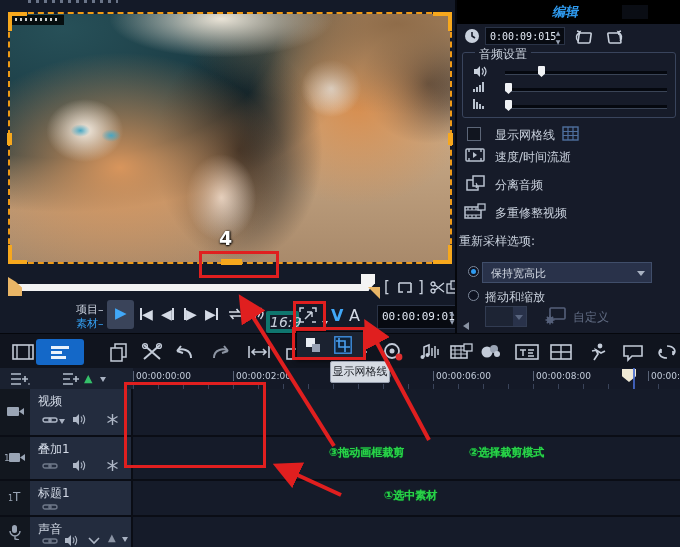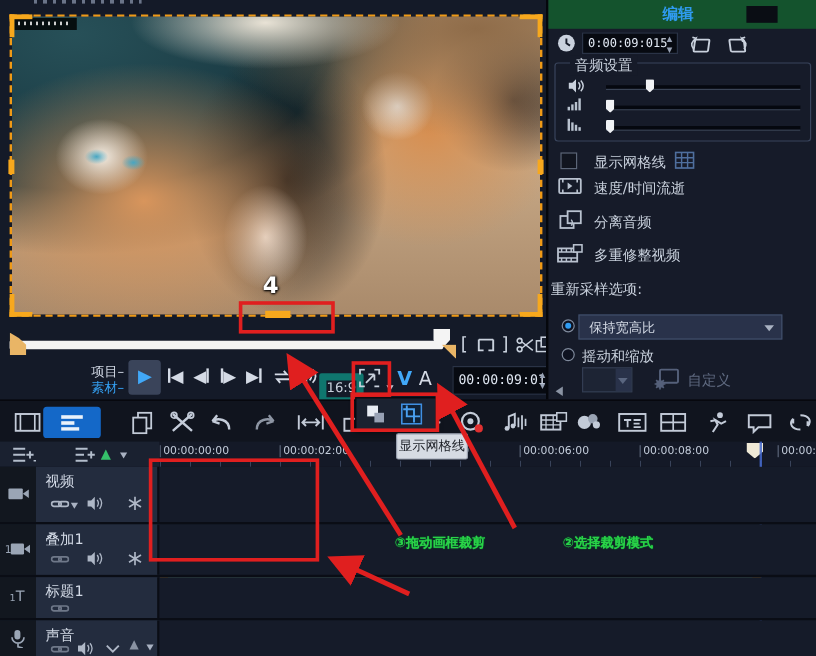--- a/index.html
+++ b/index.html
@@ -46,30 +46,30 @@
     clip-path:polygon(0 0,100% 0,100% 55%,50% 100%,0 55%);}
   #playhead-flag{position:absolute;left:368px;top:287px;width:12px;height:12px;background:#e9b566;
     clip-path:polygon(0 0,100% 0,100% 100%);}
   .trimico{position:absolute;top:278px;color:#c9d1dd;font-size:15px;}
   
   .tbtn{position:absolute;top:303px;color:#d4dae5;font-size:14px;line-height:22px;cursor:default;}
   .bar-l::before,.bar-r::after{content:"";display:inline-block;width:2px;height:12px;background:#d4dae5;
     vertical-align:-1px;}
   #play-btn{position:absolute;left:107px;top:300px;width:27px;height:29px;background:#3a445a;border-radius:3px;}
   #play-btn span{position:absolute;left:8px;top:4px;color:#41a8f8;font-size:15px;}
-  #aspect-badge{position:absolute;left:266px;top:311px;width:25px;height:14px;border:6px solid #0f766e;
-    border-radius:2px;font-size:11px;text-align:center;line-height:14px;color:#c9d1dd;}
+  #aspect-badge{position:absolute;left:266px;top:311px;width:25px;height:14px;border:4px solid #0f766e;
+    border-radius:2px;font-size:14px;text-align:center;line-height:14px;color:#c9d1dd;font-style:italic;}
   #tc-player{position:absolute;left:377px;top:305px;width:82px;height:24px;background:#070a11;
     border:1px solid #2a3346;box-sizing:border-box;}
   .tcval{font-family:"DejaVu Sans Mono",monospace;color:#e2e9f4;}
   #tc-player .tcval{position:absolute;left:4px;top:4px;font-size:11px;letter-spacing:0;}
   .spin{position:absolute;right:2px;top:2px;width:8px;font-size:6px;color:#98a2b4;line-height:9px;text-align:center;}
   
   #rpanel{position:absolute;left:455px;top:0;width:225px;height:333px;background:#161b29;border-left:2px solid #05070c;box-sizing:border-box;}
-  #rp-head{position:absolute;left:0;top:0;width:100%;height:24px;background:#14532d;}
+  #rp-head{position:absolute;left:0;top:0;width:100%;height:24px;background:#000000;font-style:italic;}
   #tab-edit{position:absolute;left:58px;top:3px;width:100px;height:19px;text-align:center;
     color:#2f9bf0;font-weight:bold;font-size:13px;}
   #tab-stub{position:absolute;left:165px;top:5px;width:26px;height:14px;background:#0a0d14;}
   #tc-panel{position:absolute;left:28px;top:27px;width:80px;height:18px;background:#070a11;
     border:1px solid #2a3346;box-sizing:border-box;}
   #tc-panel .tcval{position:absolute;left:4px;top:3px;font-size:10px;}
   .rp-label{font-size:12px;color:#c9d1dd;}
   #audio-group{position:absolute;left:5px;top:52px;width:212px;height:64px;border:1px solid #39445c;border-radius:3px;}
   #audio-group legend,#ag-title{position:absolute;left:12px;top:-7px;background:#161b29;padding:0 4px;font-size:12px;color:#c9d1dd;}
   .slider-track{position:absolute;height:3px;background:#05080f;border-bottom:1px solid #3a4456;}
@@ -521,20 +521,21 @@
         <path d="M5 2 v9 h11 M2 5 h9 v11" stroke="#4aa0f0" stroke-width="1.6" fill="none"></path>
         </svg>
     </div>
     <div class="redbox" style="left:292px;top:-7px;width:74px;height:33px;"></div>
     <div id="tooltip" class="txt">显示网格线</div>
 
     <div class="redbox" style="left:124px;top:48px;width:142px;height:86px;"></div>
 
     <div class="gnote txt" style="left:297px;top:111px;">③拖动画框裁剪</div>
     <div class="gnote txt" style="left:437px;top:111px;">②选择裁剪模式</div>
+    <div class="gnote txt" style="left:352px;top:154px;">①选中素材</div>
   </div>
 
   <svg id="arrows">
     <defs>
       <marker id="ah" markerWidth="7" markerHeight="7" refX="5" refY="3.5" orient="auto">
         <polygon points="0,0 7,3.5 0,7" fill="#e01f1f"></polygon>
       </marker>
     </defs>
     <line x1="334" y1="446" x2="243" y2="301" stroke="#e01f1f" stroke-width="4" marker-end="url(#ah)"></line>
     <line x1="429" y1="440" x2="368" y2="326" stroke="#e01f1f" stroke-width="4" marker-end="url(#ah)"></line>

